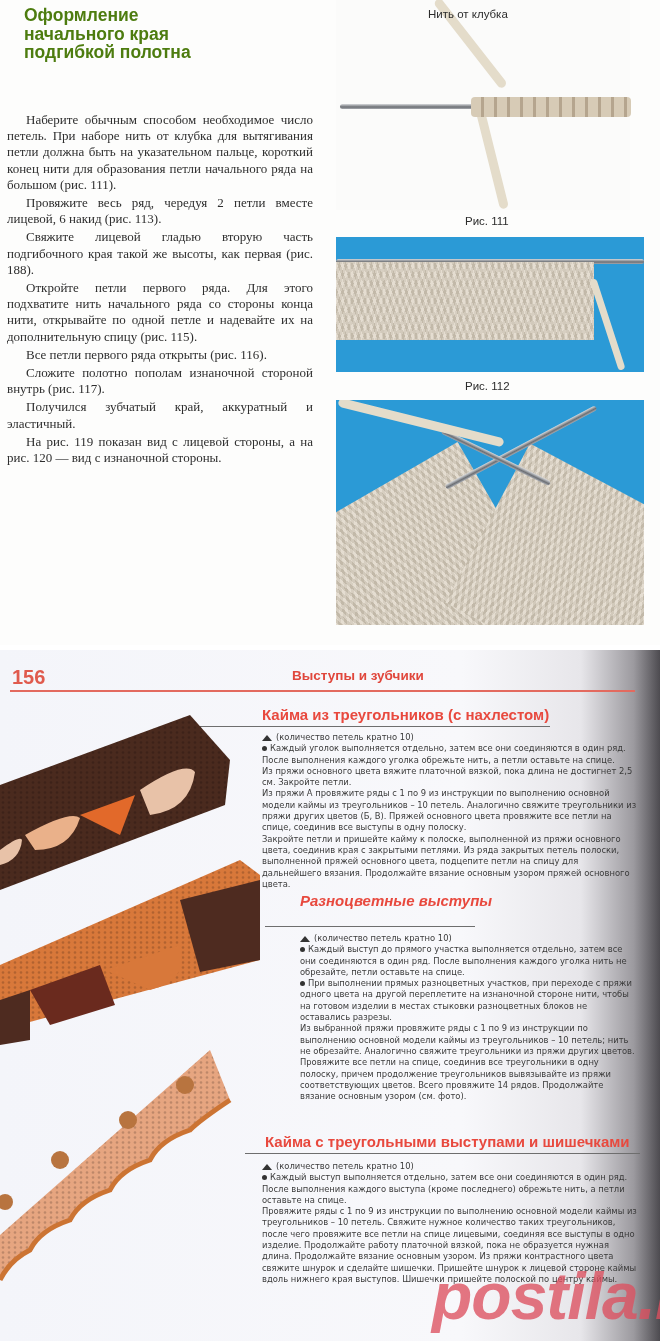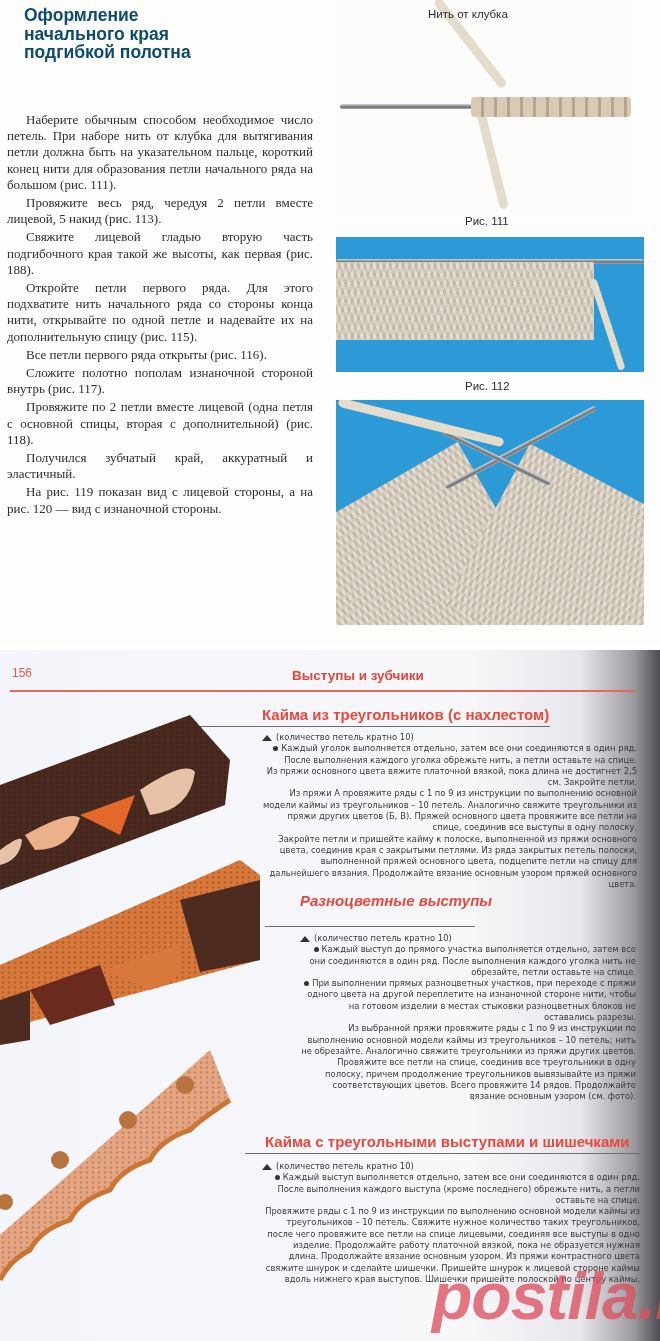--- a/index.html
+++ b/index.html
@@ -4,21 +4,21 @@
 <style>
   * { box-sizing: border-box; margin: 0; padding: 0; }
   html, body { width: 660px; height: 1341px; overflow: hidden; background: #ffffff; }
   body { position: relative; font-family: "DejaVu Serif", serif; }
 
   
   .page-top { position: absolute; left: 0; top: 0; width: 660px; height: 645px; background: #fdfdfc; }
   .top-title {
     position: absolute; left: 24px; top: 6px; width: 300px;
     font-family: "Liberation Sans", sans-serif; font-weight: bold;
-    font-size: 17.5px; line-height: 18.5px; color: #0c4a6e;
+    font-size: 17.5px; line-height: 18.5px; color: #4d7c0f;
   }
   .top-body {
     position: absolute; left: 7px; top: 112px; width: 306px;
     font-family: "Liberation Serif", serif; font-size: 13px; line-height: 16.2px;
     color: #2e2e2e; text-align: justify;
   }
   .top-body p { text-indent: 19px; margin-bottom: 2px; }
 
   .fig111 { position: absolute; left: 336px; top: 0; width: 294px; height: 210px; background: #fbfbfa; }
   .fig-label {
@@ -49,37 +49,37 @@
     color: #ececec; font-size: 8px; font-family: "Liberation Sans", sans-serif;
   }
 
   
   .page-bottom {
     position: absolute; left: 0; top: 650px; width: 660px; height: 691px;
     background: linear-gradient(90deg, #f4f5fa 0%, #f8f8fb 70%, #e7e6ea 88%, #9c9a9f 96%, #4d4b50 100%);
   }
   .page-number {
     position: absolute; left: 12px; top: 16px;
-    font-family: "Liberation Sans", sans-serif; font-weight: normal; font-size: 12px; color: #e05a4d;
+    font-family: "Liberation Sans", sans-serif; font-weight: bold; font-size: 20px; color: #e05a4d;
   }
   .running-head {
     position: absolute; left: 292px; top: 18px;
     font-family: "Liberation Sans", sans-serif; font-weight: bold; font-size: 13.5px; color: #e0473c;
   }
   .head-rule { position: absolute; left: 10px; top: 40px; width: 625px; height: 2px; background: #e36a5f; }
 
   .section-title {
     position: absolute; font-family: "Liberation Sans", sans-serif; font-weight: bold;
     font-size: 15px; color: #e8493e; white-space: nowrap;
   }
   .section-rule { position: absolute; height: 1px; background: #6e6e6e; }
 
   .sec-text {
     position: absolute; font-family: "DejaVu Sans", sans-serif;
-    font-size: 8.4px; line-height: 11.3px; color: #3a3a3a; text-align: right;
+    font-size: 8.4px; line-height: 11.3px; color: #3a3a3a;
   }
   .sec-text p { margin: 0; }
   .count-line { display: flex; align-items: center; gap: 4px; }
   .tri-icon { display: inline-block; width: 0; height: 0; border-left: 5px solid transparent; border-right: 5px solid transparent; border-bottom: 6px solid #333; }
   .bullet-icon { display: inline-block; width: 5px; height: 5px; border-radius: 50%; background: #333; margin-right: 3px; vertical-align: middle; }
 
   
   .trim { position: absolute; }
   .watermark {
     position: absolute; left: 432px; top: 1258px;
@@ -93,26 +93,25 @@
 <div class="page-top">
 
   <div class="top-title">
     <div>Оформление</div>
     <div>начального края</div>
     <div>подгибкой полотна</div>
   </div>
 
   <div class="top-body">
     <p>Наберите обычным способом необходимое число петель. При наборе нить от клубка для вытягивания петли должна быть на указательном пальце, короткий конец нити для образования петли начального ряда на большом (рис. 111).</p>
-    <p>Провяжите весь ряд, чередуя 2 петли вместе лицевой, 5 накид (рис. 113).</p>
+    <p>Провяжите весь ряд, чередуя 2 петли вместе лицевой, 6 накид (рис. 113).</p>
     <p>Свяжите лицевой гладью вторую часть подгибочного края такой же высоты, как первая (рис. 188).</p>
     <p>Откройте петли первого ряда. Для этого подхватите нить начального ряда со стороны конца нити, открывайте по одной петле и надевайте их на дополнительную спицу (рис. 115).</p>
     <p>Все петли первого ряда открыты (рис. 116).</p>
     <p>Сложите полотно пополам изнаночной стороной внутрь (рис. 117).</p>
-    <p>Провяжите по 2 петли вместе лицевой (одна петля с основной спицы, вторая с дополнительной) (рис. 118).</p>
     <p>Получился зубчатый край, аккуратный и эластичный.</p>
     <p>На рис. 119 показан вид с лицевой стороны, а на рис. 120 — вид с изнаночной стороны.</p>
   </div>
 
   <div class="fig111">
     <div class="yarn" style="left:42px;top:0;width:9px;height:110px;transform:rotate(-38deg);transform-origin:top;left:96px;"></div>
     <div class="yarn" style="left:152px;top:110px;width:9px;height:100px;transform:rotate(-14deg);"></div>
     <div class="needle" style="left:4px;top:104px;width:140px;"></div>
     <div class="stitches" style="left:135px;top:97px;width:160px;height:20px;"></div>
   </div>

